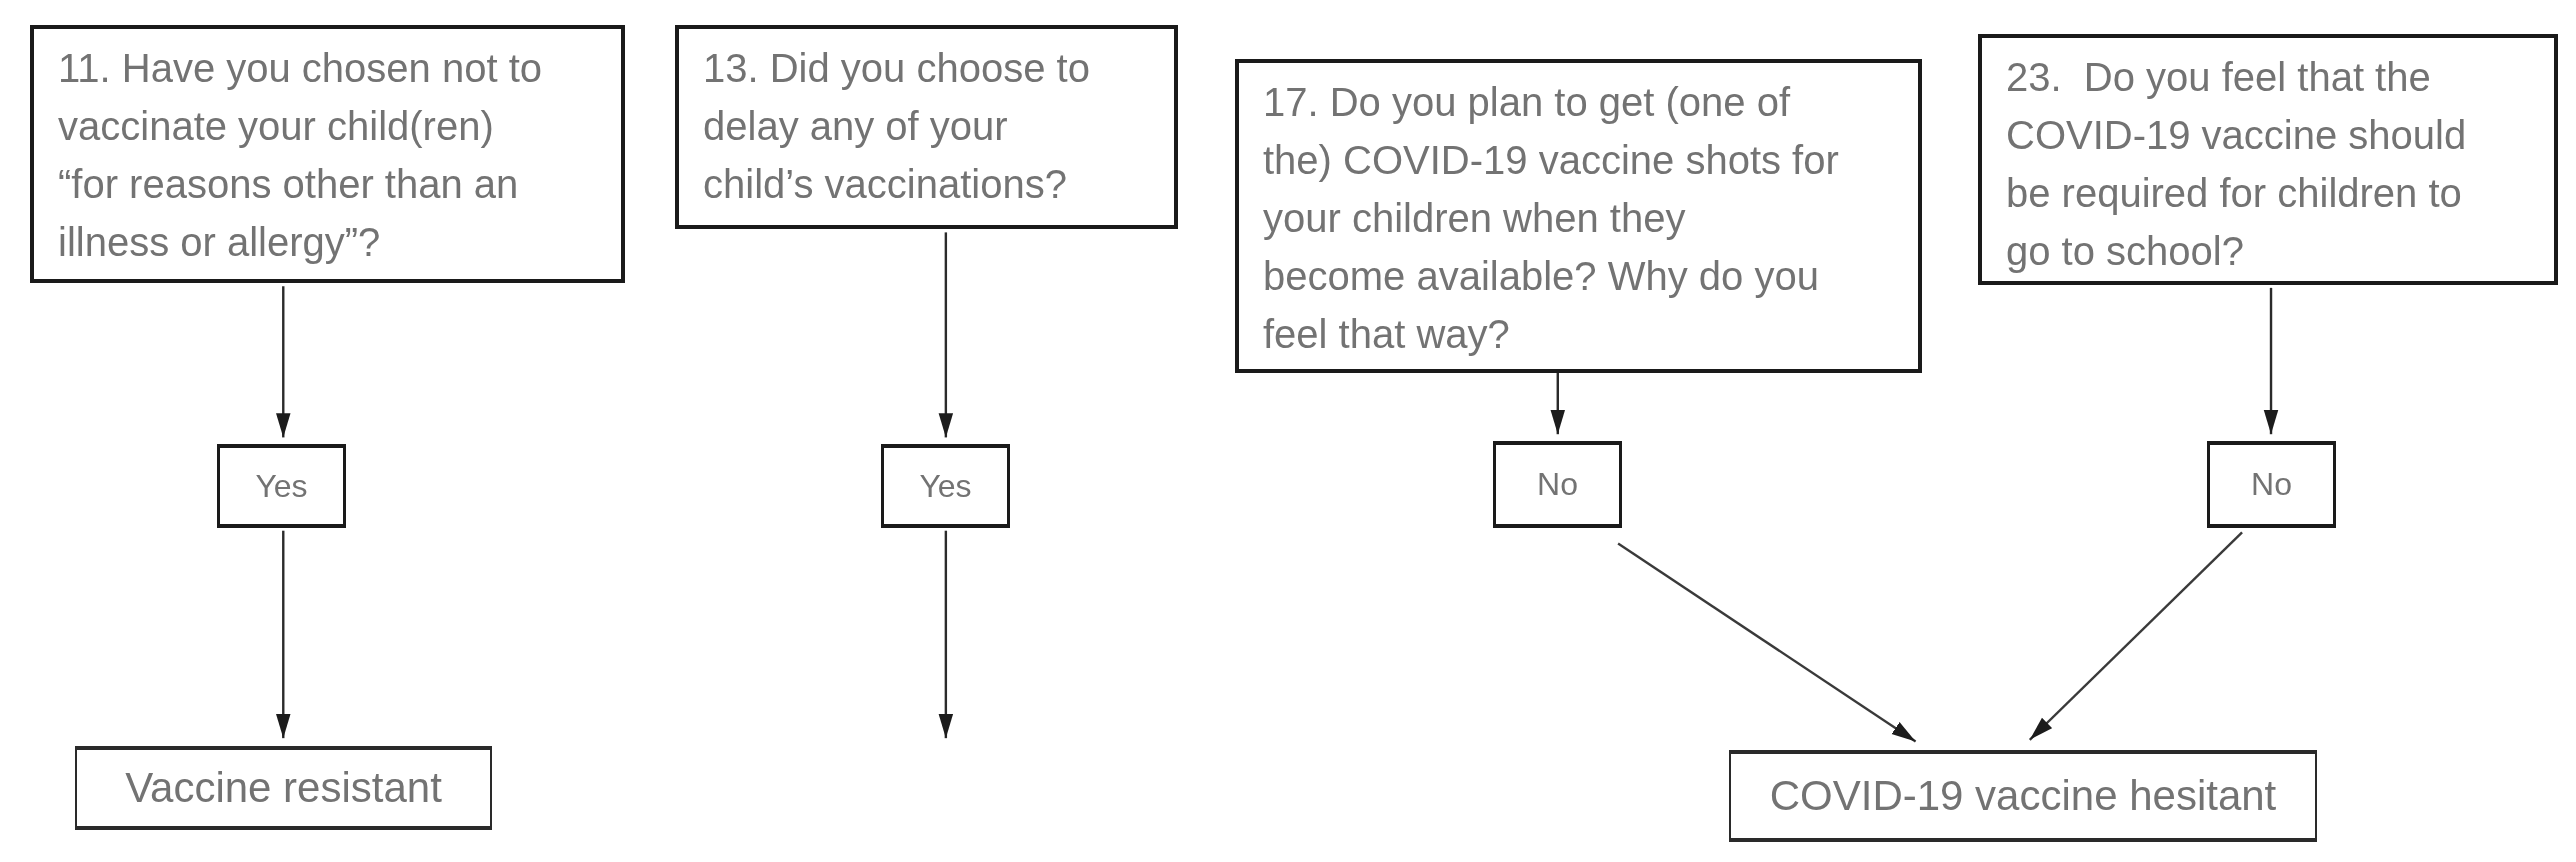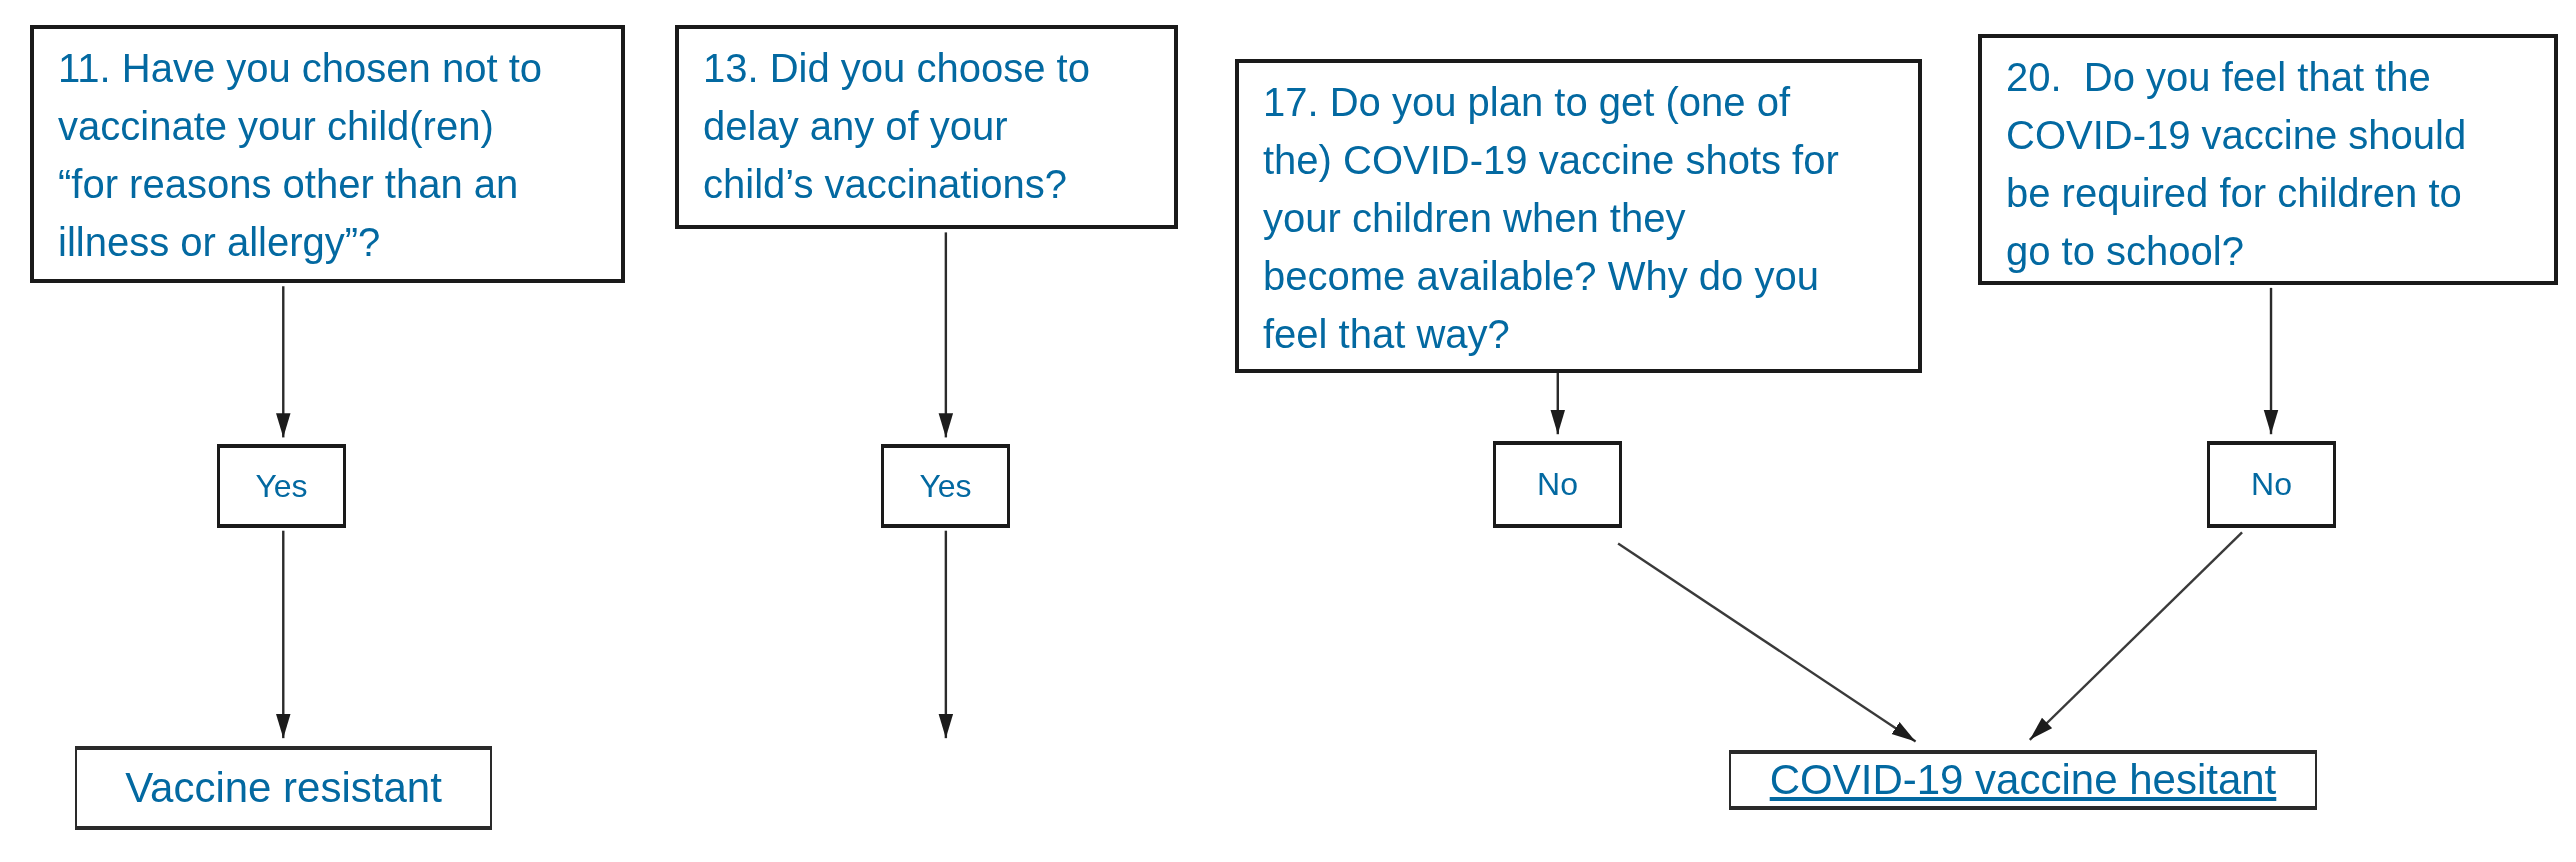--- a/index.html
+++ b/index.html
@@ -2,21 +2,21 @@
 <html style="font-size:13px"><head>
 <meta charset="utf-8">
 <style>
   html, body { margin: 0; padding: 0; background: #ffffff; }
   #stage {
     position: relative;
     width: 2576px;
     height: 862px;
     background: #ffffff;
     font-family: "Liberation Sans", sans-serif;
-    color: #0369a1;
+    color: #737373;
     overflow: hidden;
   }
   #arrow-layer {
     position: absolute;
     left: 0; top: 0;
     width: 2576px; height: 862px;
     pointer-events: none;
   }
   .node {
     position: absolute;
@@ -56,21 +56,21 @@
   #q3 { left: 1235px; top: 25px; width: 687px; height: 314px; margin-top: 34px; }
   #q4 { left: 1978px; top: 34px; width: 580px; height: 251px; }
   
   #a1 { left: 217px;  top: 444px; width: 129px; height: 84px; }
   #a2 { left: 881px; top: 444px; width: 129px; height: 84px; }
   #a3 { left: 1493px; top: 441px; width: 129px; height: 87px; }
   #a4 { left: 2207px; top: 441px; width: 129px; height: 87px; }
   
   #o1 { left: 75px;   top: 746px; width: 417px; height: 84px; }
   #o2 { left: 754px;  top: 746px; width: 416px; height: 84px; }
-  #o3 { left: 1729px; top: 750px; width: 588px; height: 60px; text-decoration: underline; }
+  #o3 { left: 1729px; top: 750px; width: 588px; height: 92px; }
 </style>
 </head>
 <body>
 
 <div id="stage">
 
   <svg id="arrow-layer" viewBox="0 0 3203 1072" xmlns="http://www.w3.org/2000/svg">
     <defs>
       <marker id="ah" viewBox="0 0 12 8" refX="12" refY="4" markerWidth="30" markerHeight="20" markerUnits="userSpaceOnUse" orient="auto">
         <path d="M0,0.4 L12,4 L0,7.6 Z" fill="#1c1c1c"></path>
@@ -91,21 +91,21 @@
 “for reasons other than an
 illness or allergy”?</div>
   <div id="q2" class="node qbox">13. Did you choose to
 delay any of your
 child’s vaccinations?</div>
   <div id="q3" class="node qbox">17. Do you plan to get (one of
 the) COVID-19 vaccine shots for
 your children when they
 become available? Why do you
 feel that way?</div>
-  <div id="q4" class="node qbox">20.  Do you feel that the
+  <div id="q4" class="node qbox">23.  Do you feel that the
 COVID-19 vaccine should
 be required for children to
 go to school?</div>
 
   <div id="a1" class="node sbox">Yes</div>
   <div id="a2" class="node sbox">Yes</div>
   <div id="a3" class="node sbox">No</div>
   <div id="a4" class="node sbox">No</div>
 
   <div id="o1" class="node obox">Vaccine resistant</div>

